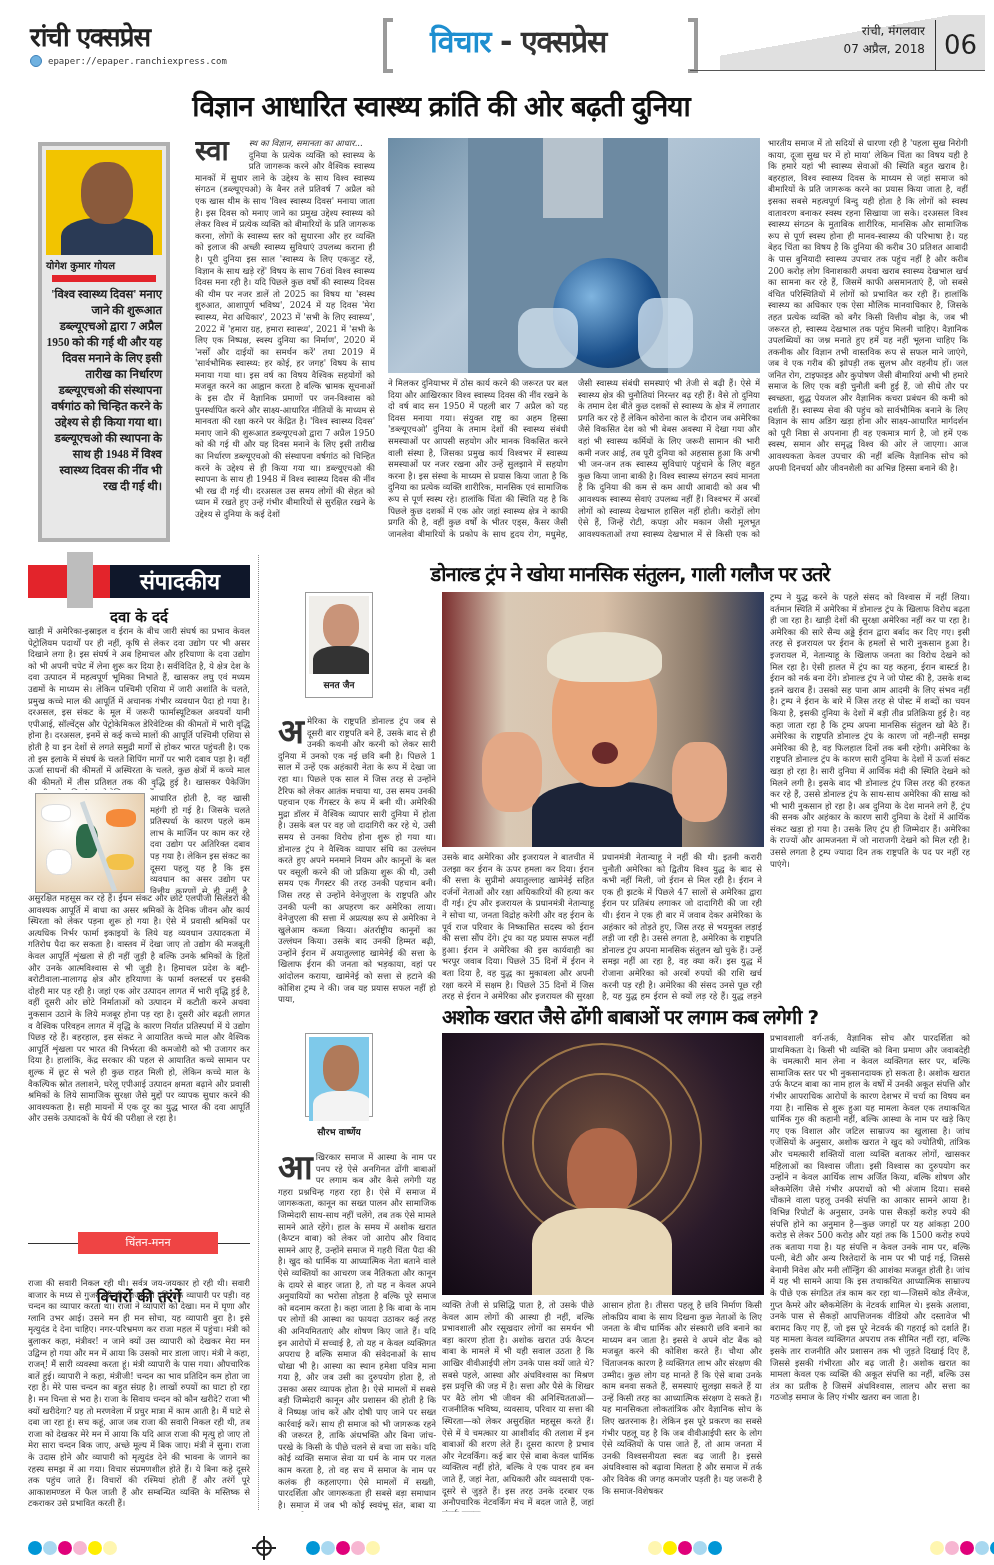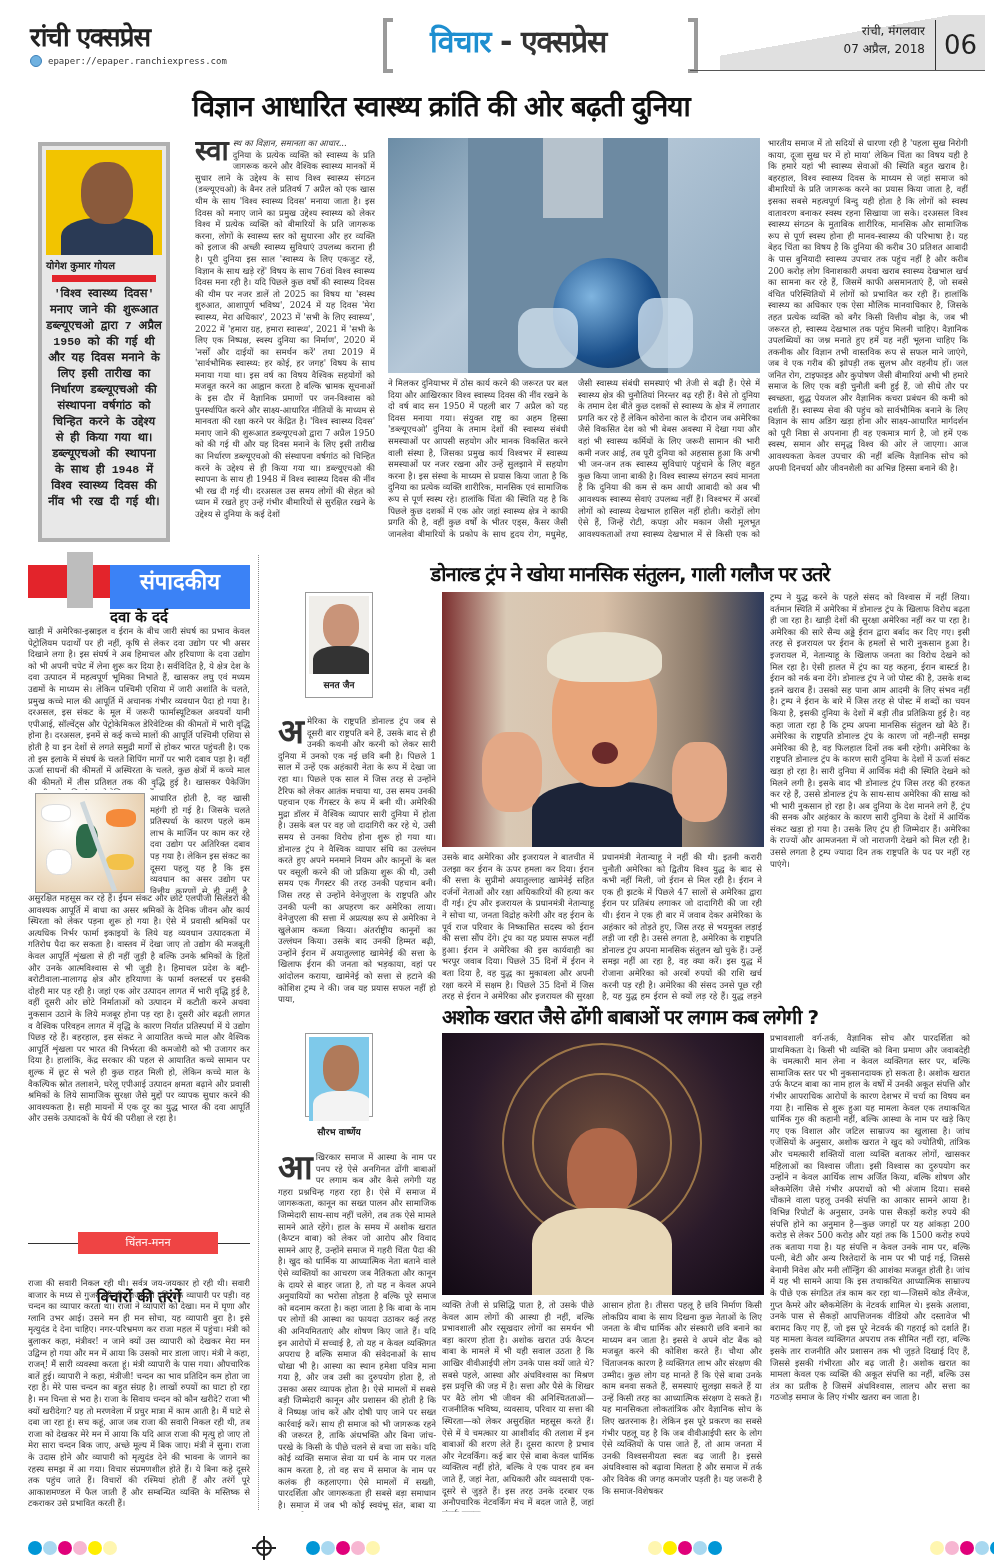--- a/index.html
+++ b/index.html
@@ -19,27 +19,27 @@
 .hr-top{left:690px;top:70px;width:295px;height:1px;background:#555}
 .headline{font-family:"DejaVu Sans",sans-serif;font-weight:700;color:#111;letter-spacing:-1px}
 .h1{left:0;width:882px;top:86px;text-align:center;font-size:28px}
 .col-text{font-size:8.5px;line-height:11.6px;text-align:justify;color:#333;overflow:hidden}
 .sidebar-box{left:38px;top:142px;width:132px;height:400px;background:#e8e8e8;border:4px solid #b0b0b0;padding:4px}
 .photo{background:#f2c400;height:105px;position:relative;overflow:hidden}
 .photo .head{position:absolute;left:35px;top:12px;width:52px;height:62px;border-radius:45%;background:#8a5a3c}
 .photo .body{position:absolute;left:15px;top:68px;width:92px;height:45px;border-radius:40% 40% 0 0;background:#2a3a55}
 .caption-name{font-family:"DejaVu Sans",sans-serif;font-size:10px;font-weight:700;text-align:left;padding:3px 0}
 .red-bar{height:7px;background:#e3242b;margin:0 6px 4px}
-.sidebar-quote{font-family:Liberation Mono, monospace;font-size:11.5px;line-height:16px;text-align:center;color:#222;font-weight:700}
-.dropcap{font-family:"DejaVu Sans",sans-serif;font-size:28px;font-weight:900;float:left;line-height:26px;margin-right:4px}
+.sidebar-quote{font-family:Liberation Serif, serif;font-size:11.5px;line-height:16px;text-align:right;color:#222;font-weight:700}
+.dropcap{font-family:"DejaVu Sans",sans-serif;font-size:28px;font-weight:900;float:left;line-height:26px;margin-right:20px}
 .img-box{background:linear-gradient(135deg,#6c8da6,#b6c8d8 40%,#8aa6bd)}
 .globe{position:absolute;border-radius:50%;background:radial-gradient(circle at 35% 35%,#7fb4df,#1a4f8a 60%,#0d2c55)}
 .editorial-band{left:28px;top:565px;width:222px;height:33px;background:#e3242b}
 .editorial-gray{left:67px;top:552px;width:26px;height:56px;background:#bdbdbd}
-.editorial-title{left:110px;top:565px;width:140px;height:44px;line-height:33px;color:#fff;font-family:"DejaVu Sans",sans-serif;font-size:22px;font-weight:700;text-align:center;background:#3b82f6}
+.editorial-title{left:110px;top:565px;width:140px;height:33px;line-height:33px;color:#fff;font-family:"DejaVu Sans",sans-serif;font-size:22px;font-weight:700;text-align:center;background:#0f172a}
 .sub-h{font-family:"DejaVu Sans",sans-serif;font-weight:700;font-size:15px;text-align:center;color:#111}
 .vdiv{width:0;border-left:1px dotted #888}
 .author-box{border:1px solid #999;padding:3px;background:#fff}
 .author-box .pic{height:88px;position:relative;overflow:hidden}
 .author-name{font-family:"DejaVu Sans",sans-serif;font-size:9px;text-align:center;padding-top:4px;font-weight:700}
 .bigA{font-family:"DejaVu Sans",sans-serif;font-size:34px;font-weight:900;float:left;line-height:30px;margin-right:3px}
 .trump-img{background:linear-gradient(90deg,#7b2e2e,#d9c9b5 20%,#d8c0a8 50%,#8b7a6a 80%,#2e3a5a)}
 .face{position:absolute;border-radius:45%;background:#e8a57a}
 .hair{position:absolute;border-radius:50% 50% 30% 30%;background:#e8e2d0}
 .baba-img{background:radial-gradient(circle at 50% 40%,#6a4a3a,#2a1a2a 60%,#120a14)}

